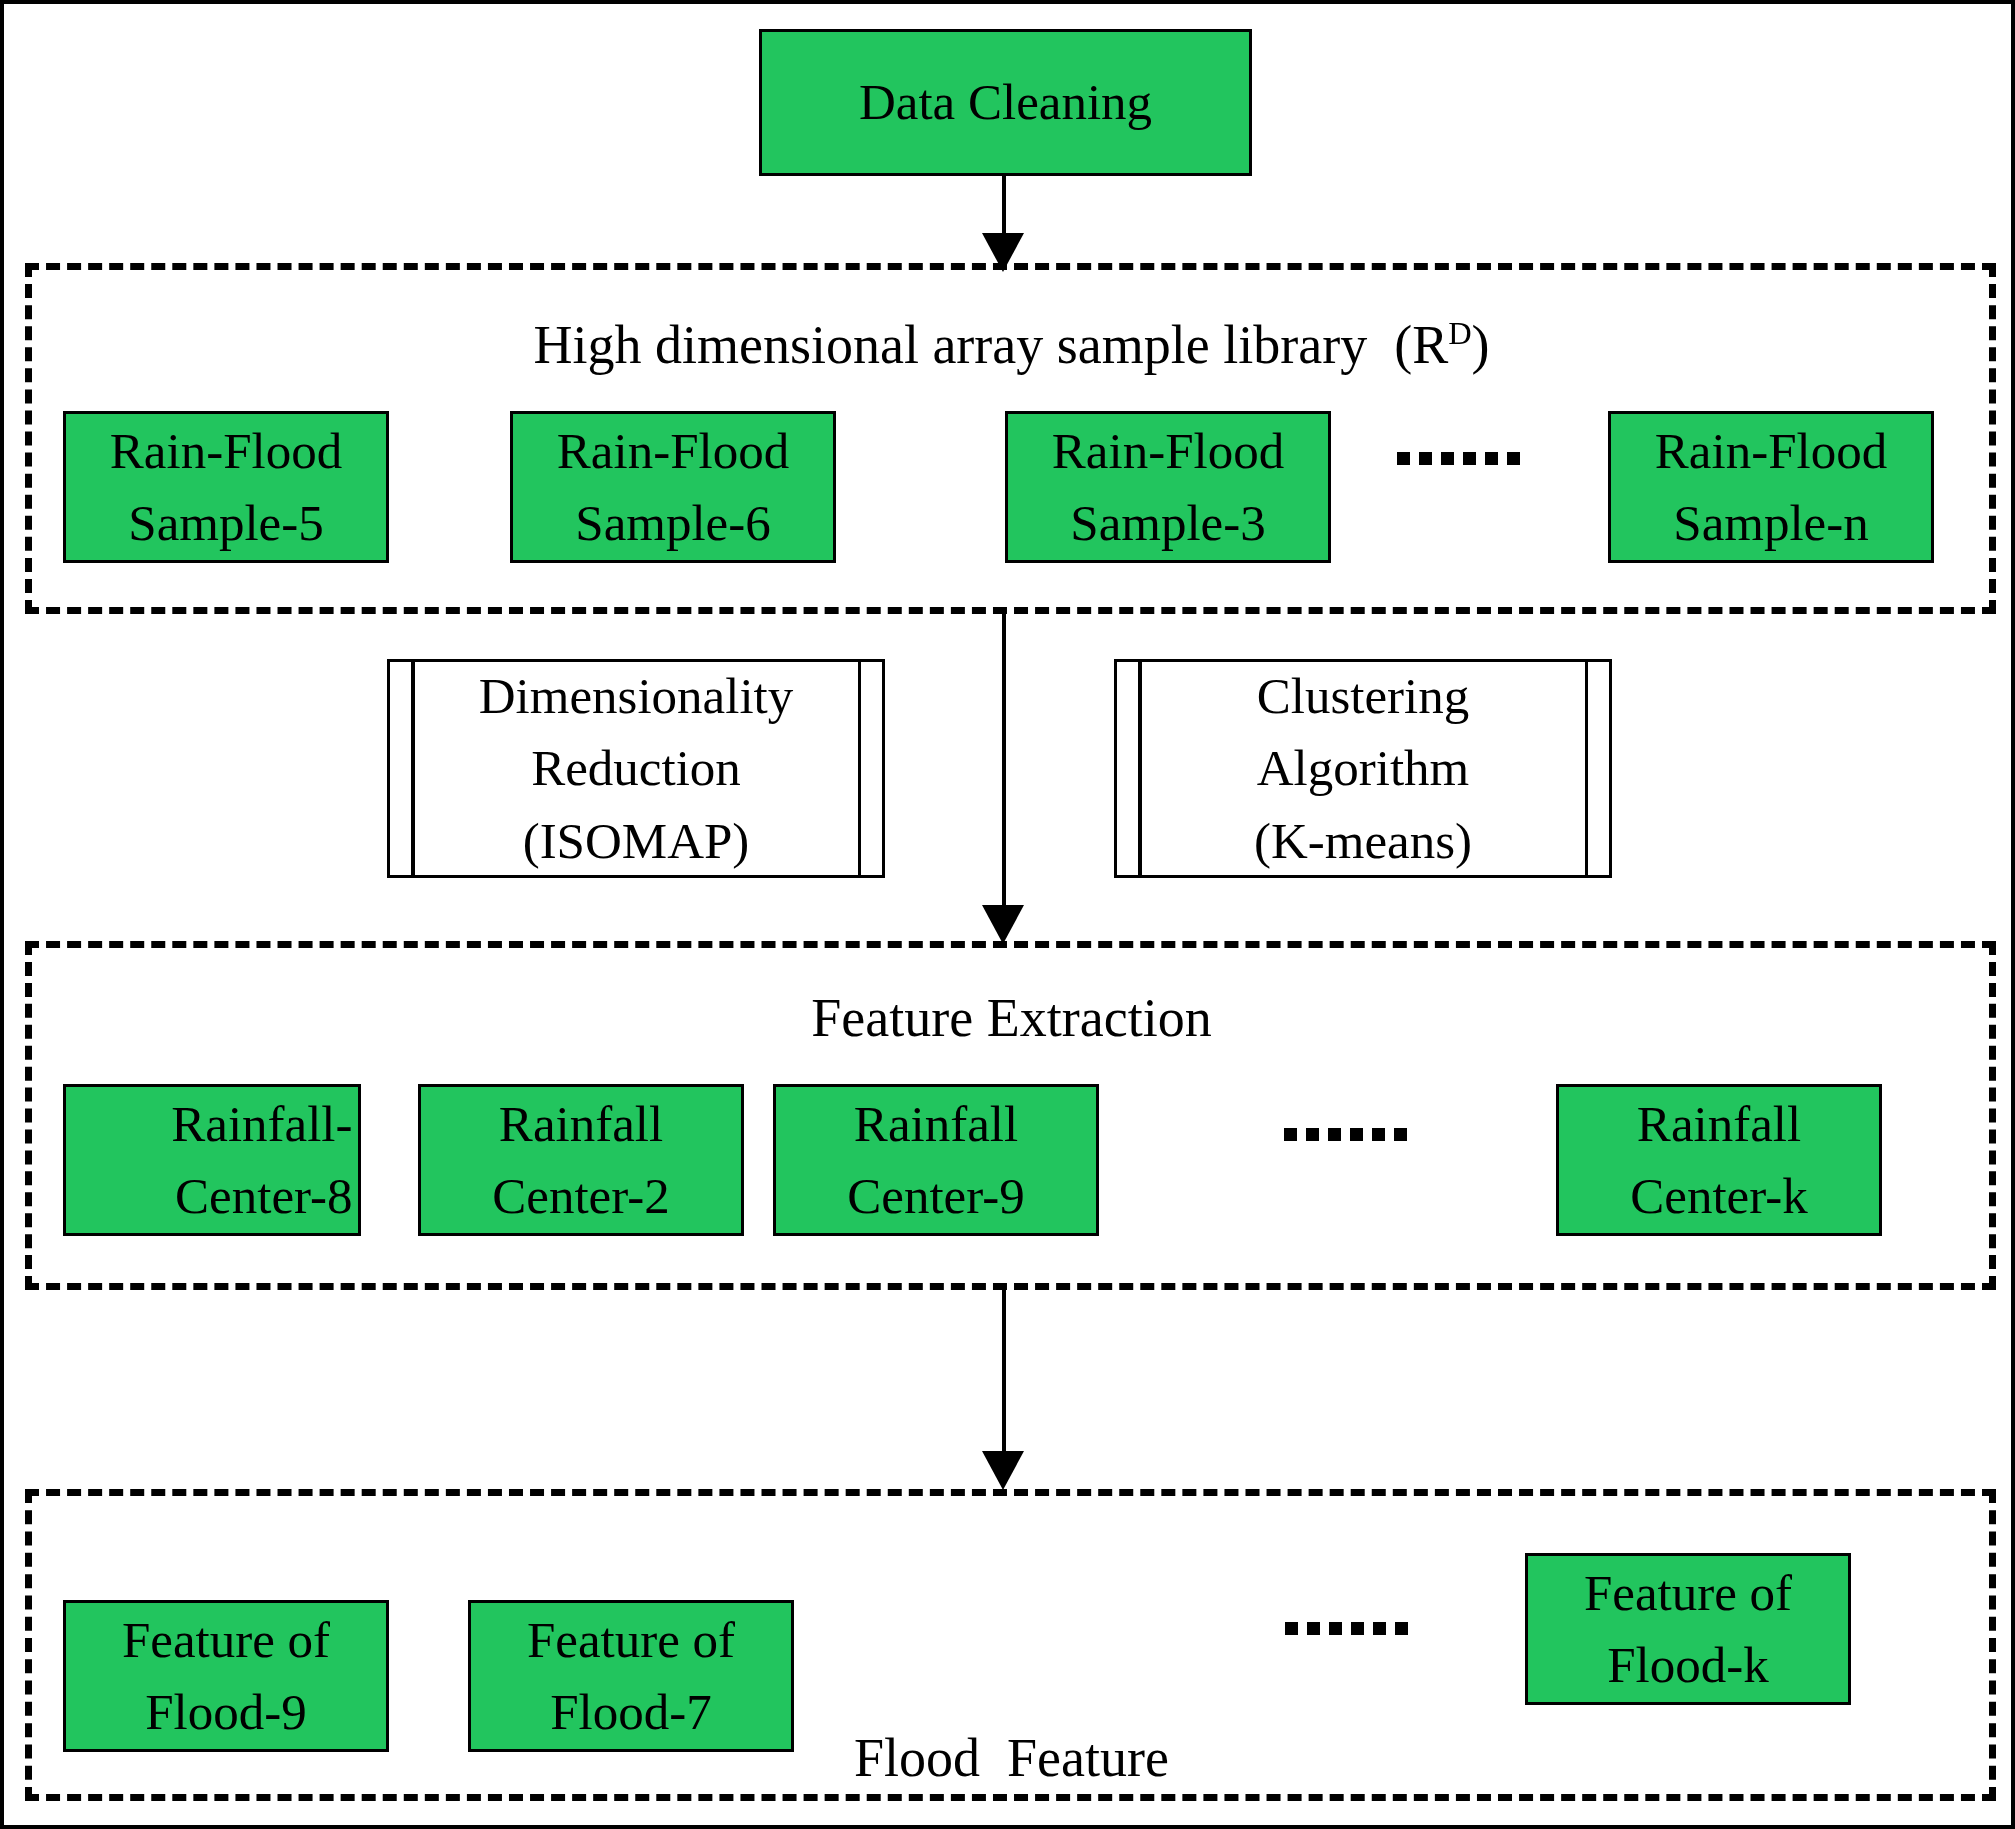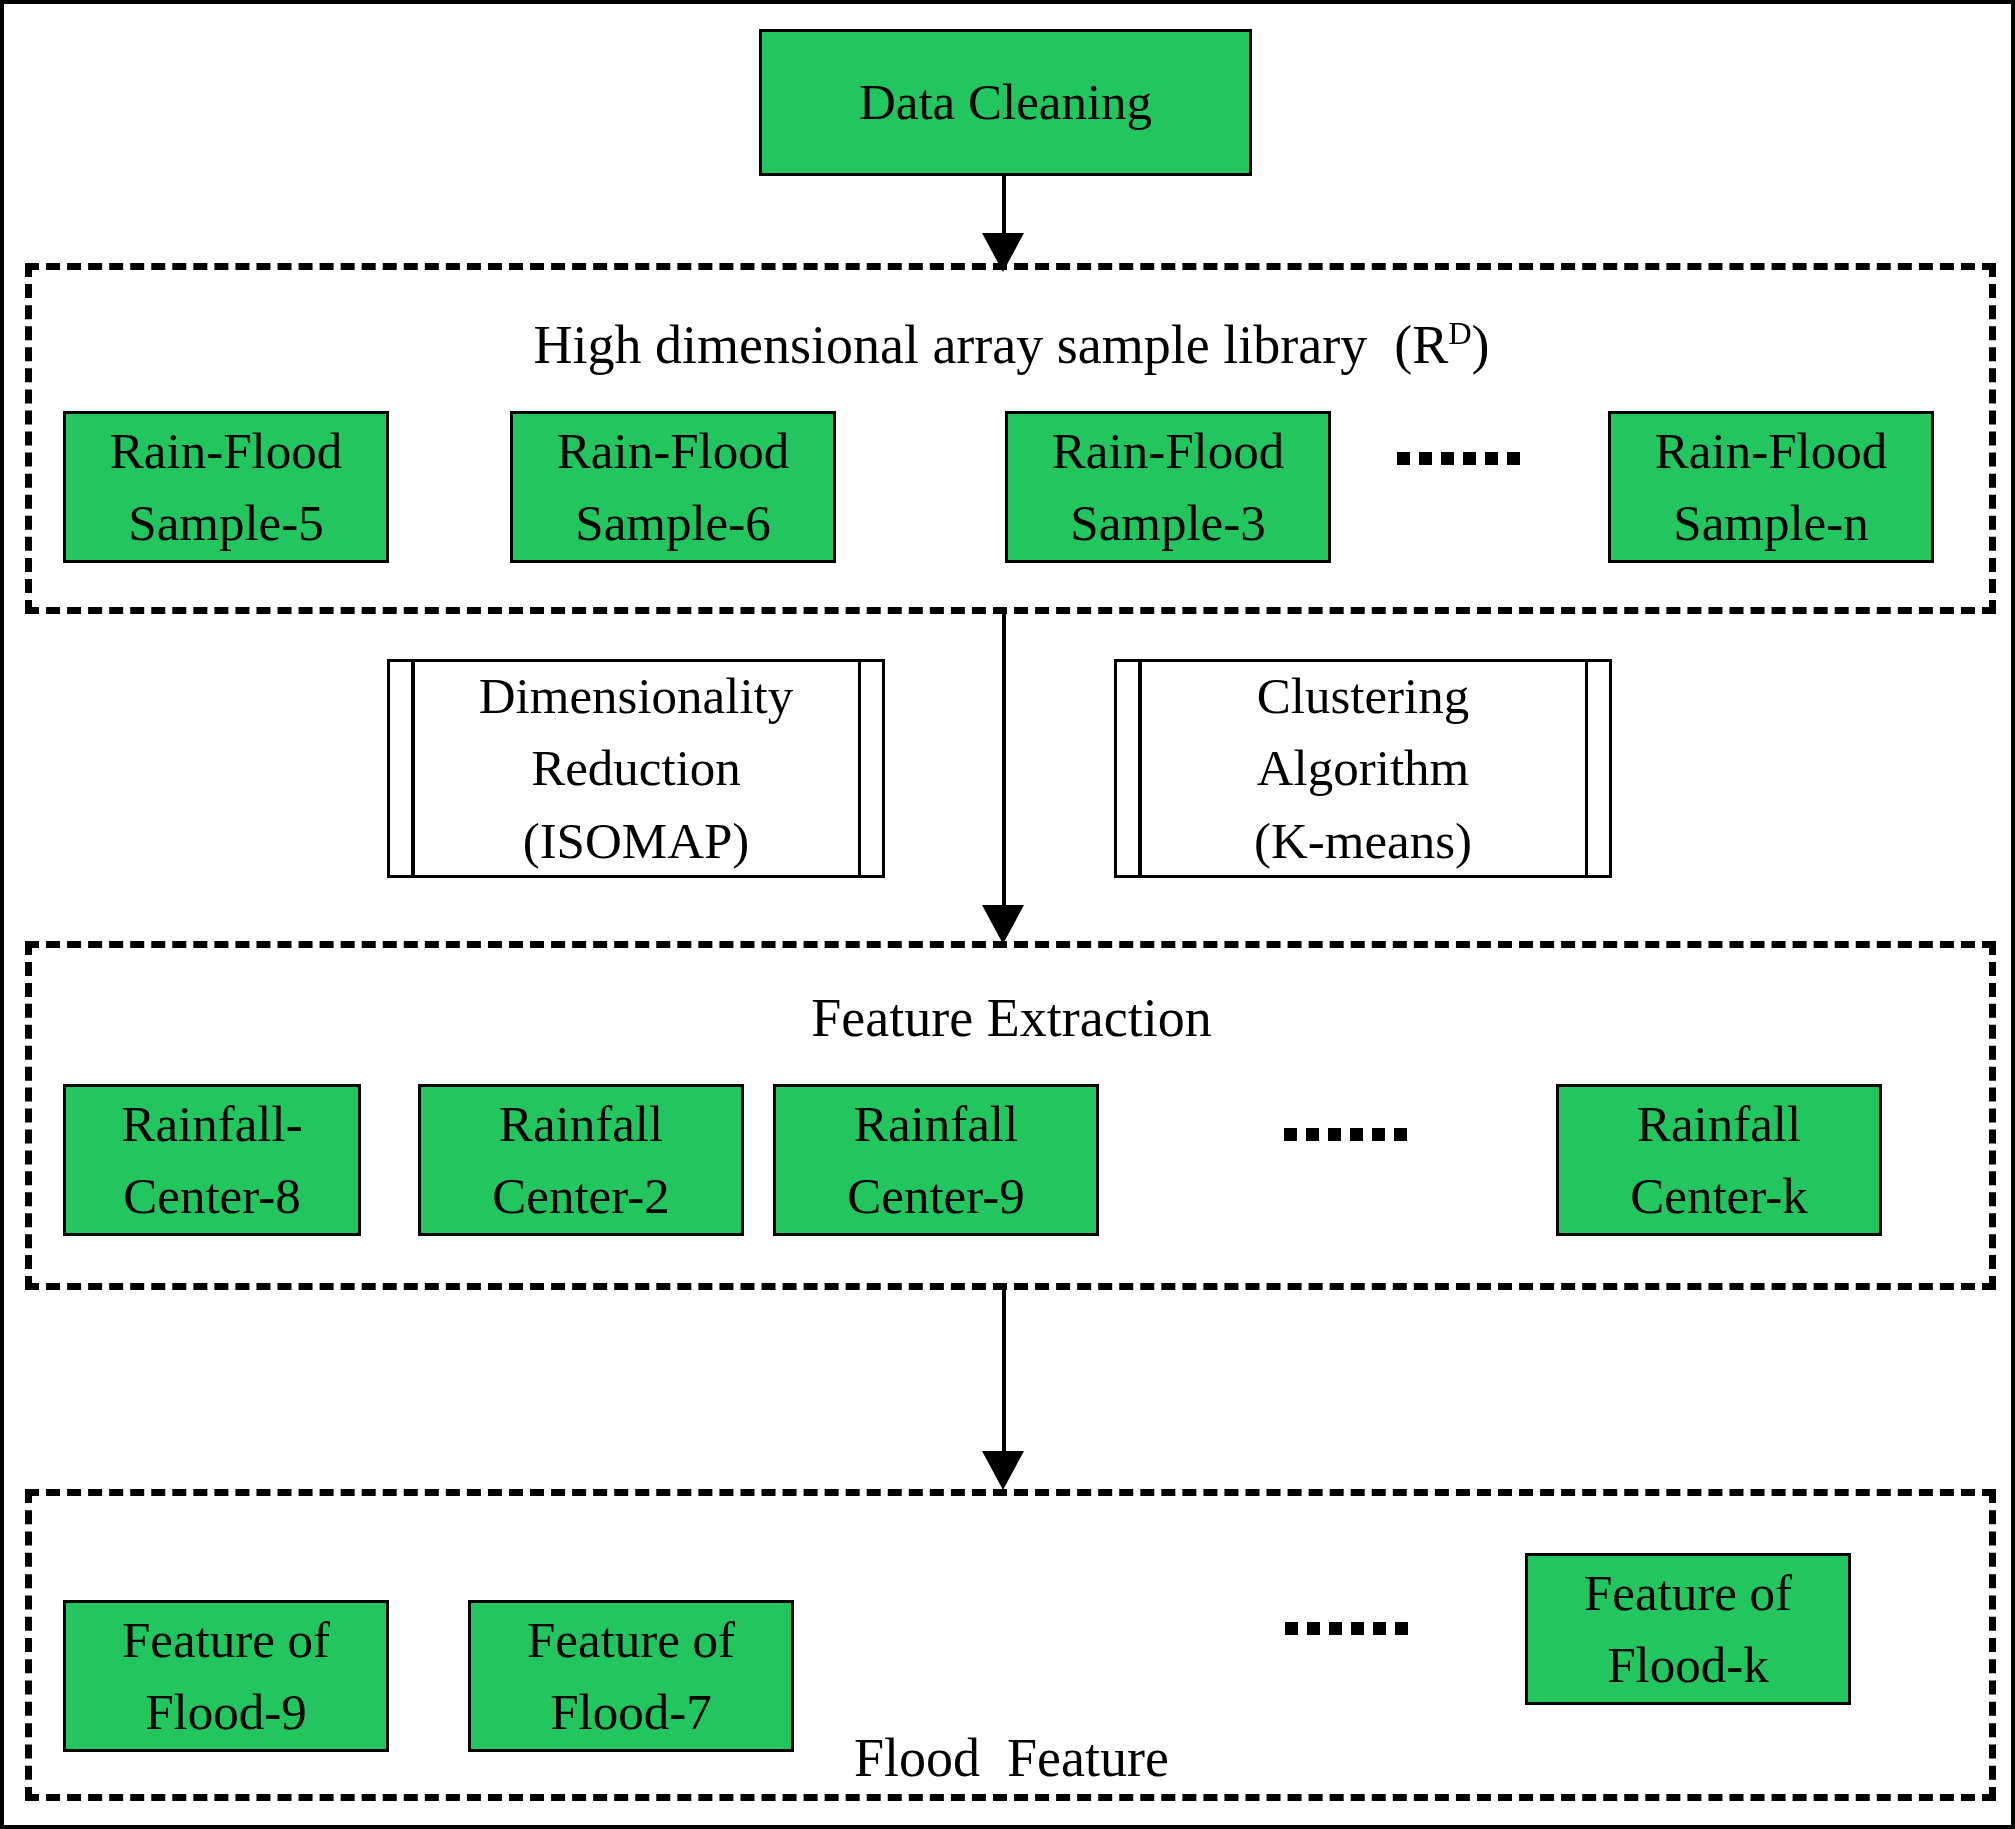--- a/index.html
+++ b/index.html
@@ -195,21 +195,21 @@
       <span>Algorithm</span><br>
       <span>(K-means)</span>
     </span>
   </div>
 
   <div class="abs dashed-group" style="left:21px; top:937px; width:1971px; height:349px;">
   </div>
 
   <div class="caption" style="left:0px; top:987px; width:2015px;">Feature Extraction</div>
 
-  <div class="abs box" style="left:59px; top:1080px; width:298px; height:152px;">
+  <div class="abs box" style="left:59px; top:1080px; width:298px; height:152px;text-align:right;">
     <span class="inner">
       <span>Rainfall-</span><br>
       <span>Center-8</span>
     </span>
   </div>
 
   <div class="abs box" style="left:414px; top:1080px; width:326px; height:152px;">
     <span class="inner">
       <span>Rainfall</span><br>
       <span>Center-2</span>

